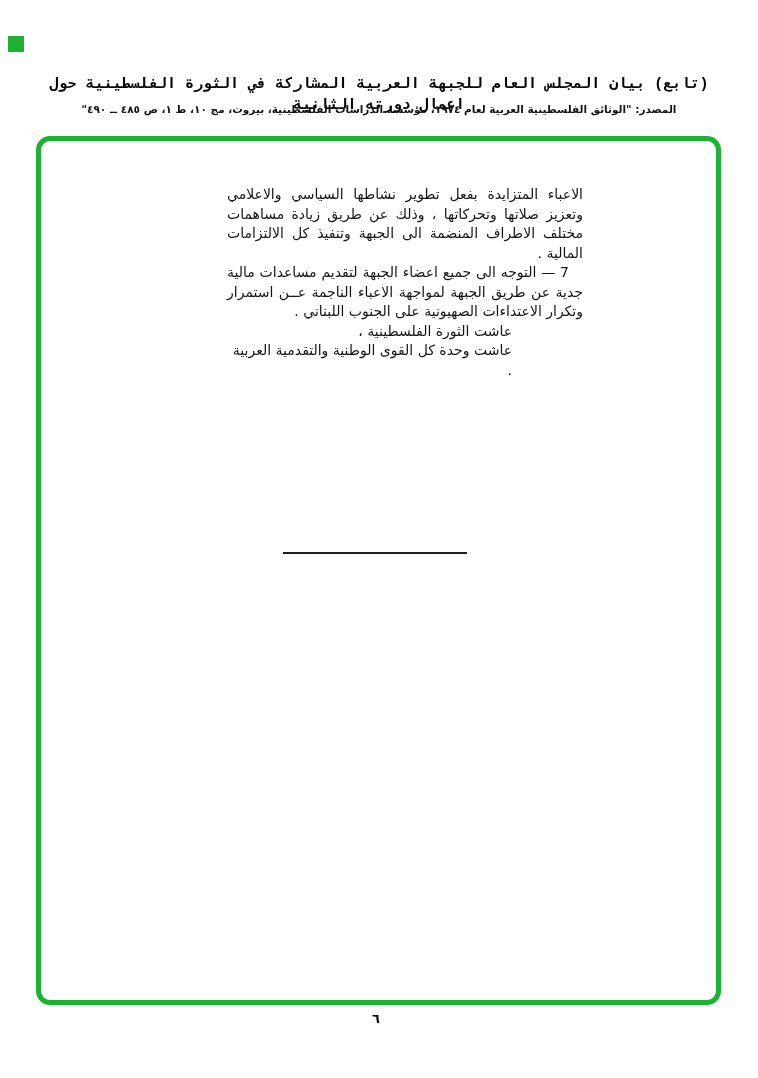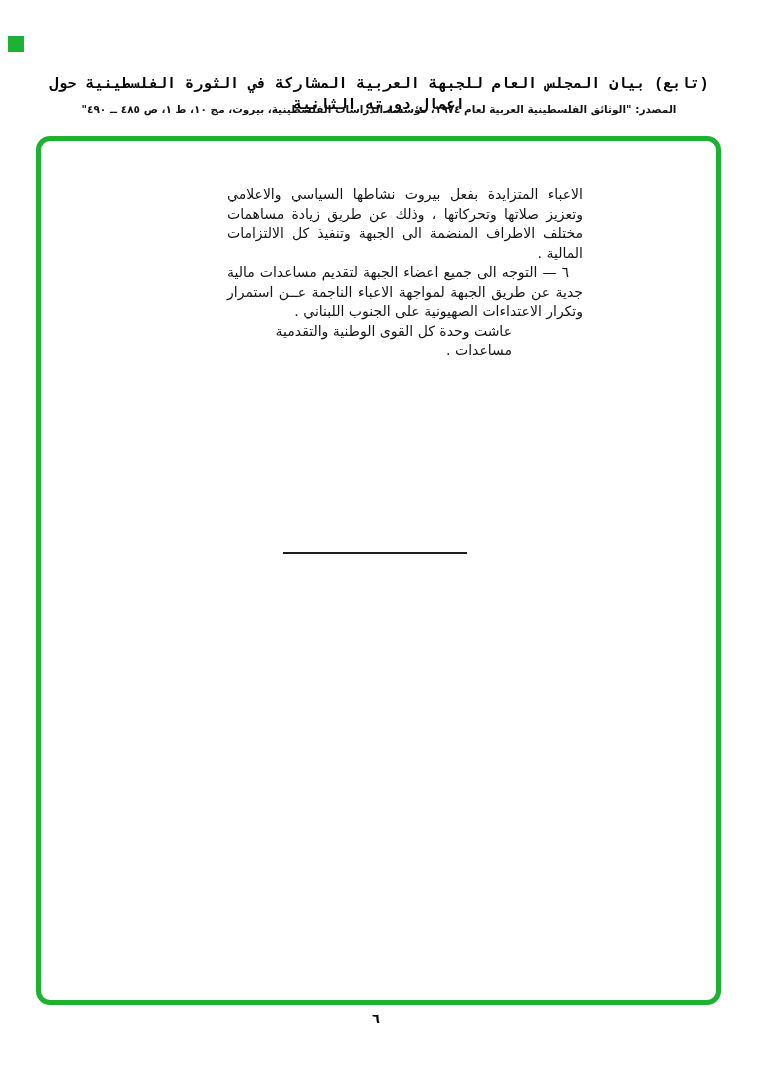--- a/index.html
+++ b/index.html
@@ -107,20 +107,21 @@
 
 <div class="green-marker"></div>
 
 <div class="doc-title">(تابع) بيان المجلس العام للجبهة العربية المشاركة في الثورة الفلسطينية حول اعمال دورته الثانية</div>
 
 <div class="doc-source">المصدر: "الوثائق الفلسطينية العربية لعام ١٩٧٤، مؤسسة الدراسات الفلسطينية، بيروت، مج ١٠، ط ١، ص ٤٨٥ ــ ٤٩٠"</div>
 
 <div class="doc-frame"></div>
 
 <div class="body-text">
-  <p>الاعباء المتزايدة بفعل بيروت نشاطها السياسي والاعلامي وتعزيز صلاتها وتحركاتها ، وذلك عن طريق زيادة مساهمات مختلف الاطراف المنضمة الى الجبهة وتنفيذ كل الالتزامات المالية .</p>
-  <p class="indent">٦ — التوجه الى جميع اعضاء الجبهة لتقديم مساعدات مالية جدية عن طريق الجبهة لمواجهة الاعباء الناجمة عــن استمرار وتكرار الاعتداءات الصهيونية على الجنوب اللبناني .</p>
-  <p class="slogan">عاشت وحدة كل القوى الوطنية والتقدمية مساعدات .</p>
+  <p>الاعباء المتزايدة بفعل تطوير نشاطها السياسي والاعلامي وتعزيز صلاتها وتحركاتها ، وذلك عن طريق زيادة مساهمات مختلف الاطراف المنضمة الى الجبهة وتنفيذ كل الالتزامات المالية .</p>
+  <p class="indent">7 — التوجه الى جميع اعضاء الجبهة لتقديم مساعدات مالية جدية عن طريق الجبهة لمواجهة الاعباء الناجمة عــن استمرار وتكرار الاعتداءات الصهيونية على الجنوب اللبناني .</p>
+  <p class="slogan">عاشت الثورة الفلسطينية ،</p>
+  <p class="slogan">عاشت وحدة كل القوى الوطنية والتقدمية العربية .</p>
 </div>
 
 <div class="section-divider"></div>
 
 <div class="page-number">٦</div>
 
 </body></html>

